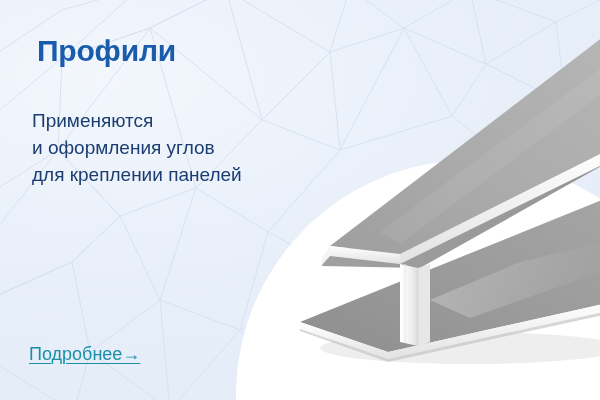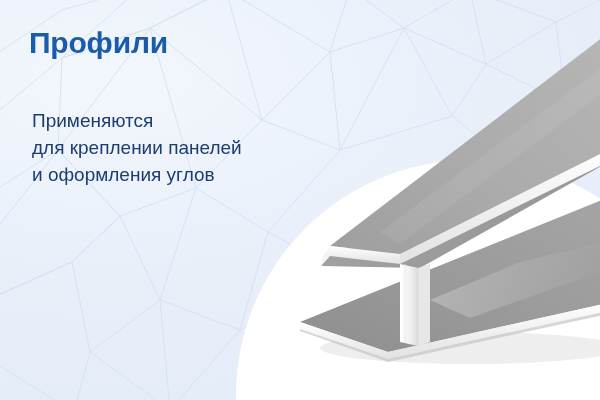--- a/index.html
+++ b/index.html
@@ -55,21 +55,21 @@
     position: absolute;
     left: 29px;
     top: 0;
     width: 300px;
     height: 400px;
   }
   .title {
     position: absolute;
     top: 26px;
     left: 0;
-    margin: 0;
+    margin: 8px;
     font-size: 30px;
     line-height: 34px;
     font-weight: bold;
     color: #1a5cab;
     letter-spacing: -0.2px;
     white-space: nowrap;
   }
   .subtitle {
     position: absolute;
     top: 104px;
@@ -229,19 +229,20 @@
 
     <path d="M 430 300 L 520 262 L 612 240 L 612 268 L 470 318 Z" fill="url(#softShadow)"></path>
   </svg>
 
   <div class="content">
 
     <h1 class="title">Профили</h1>
 
     <p class="subtitle">
       <span>Применяются</span>
+      <span>и оформления углов</span>
       <span>для креплении панелей</span>
-      <span>и оформления углов</span>
     </p>
 
+    <a class="more-link" href="#">Подробнее→</a>
   </div>
 
 </div>
 
 </body></html>

